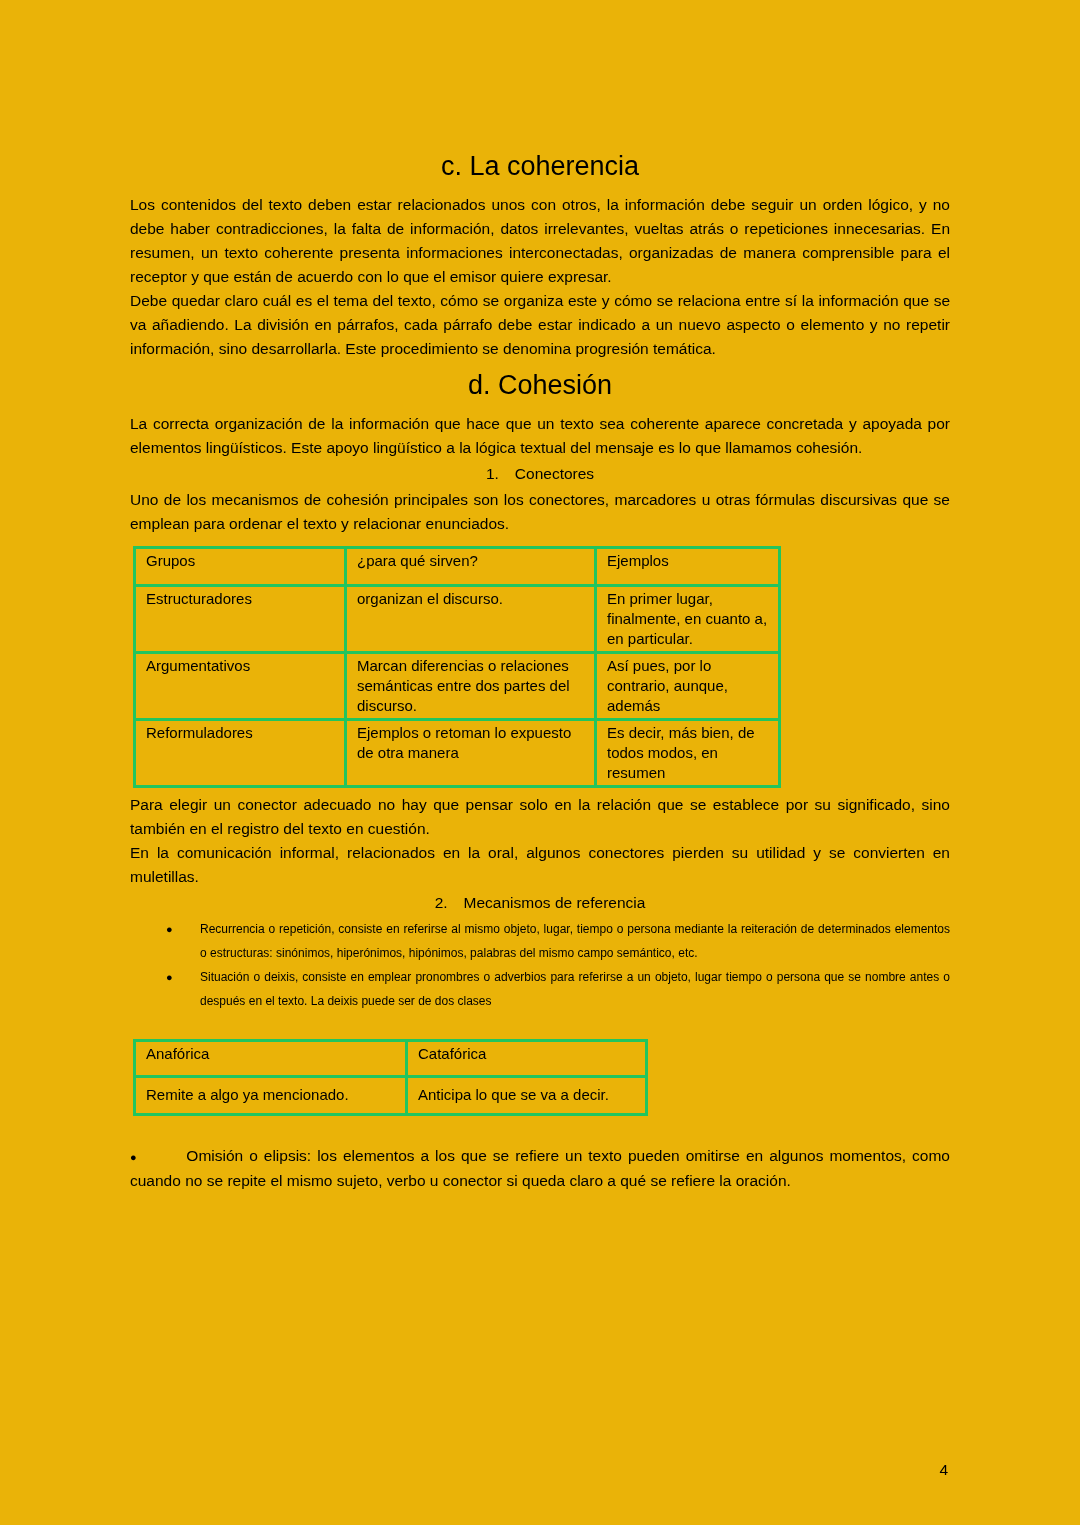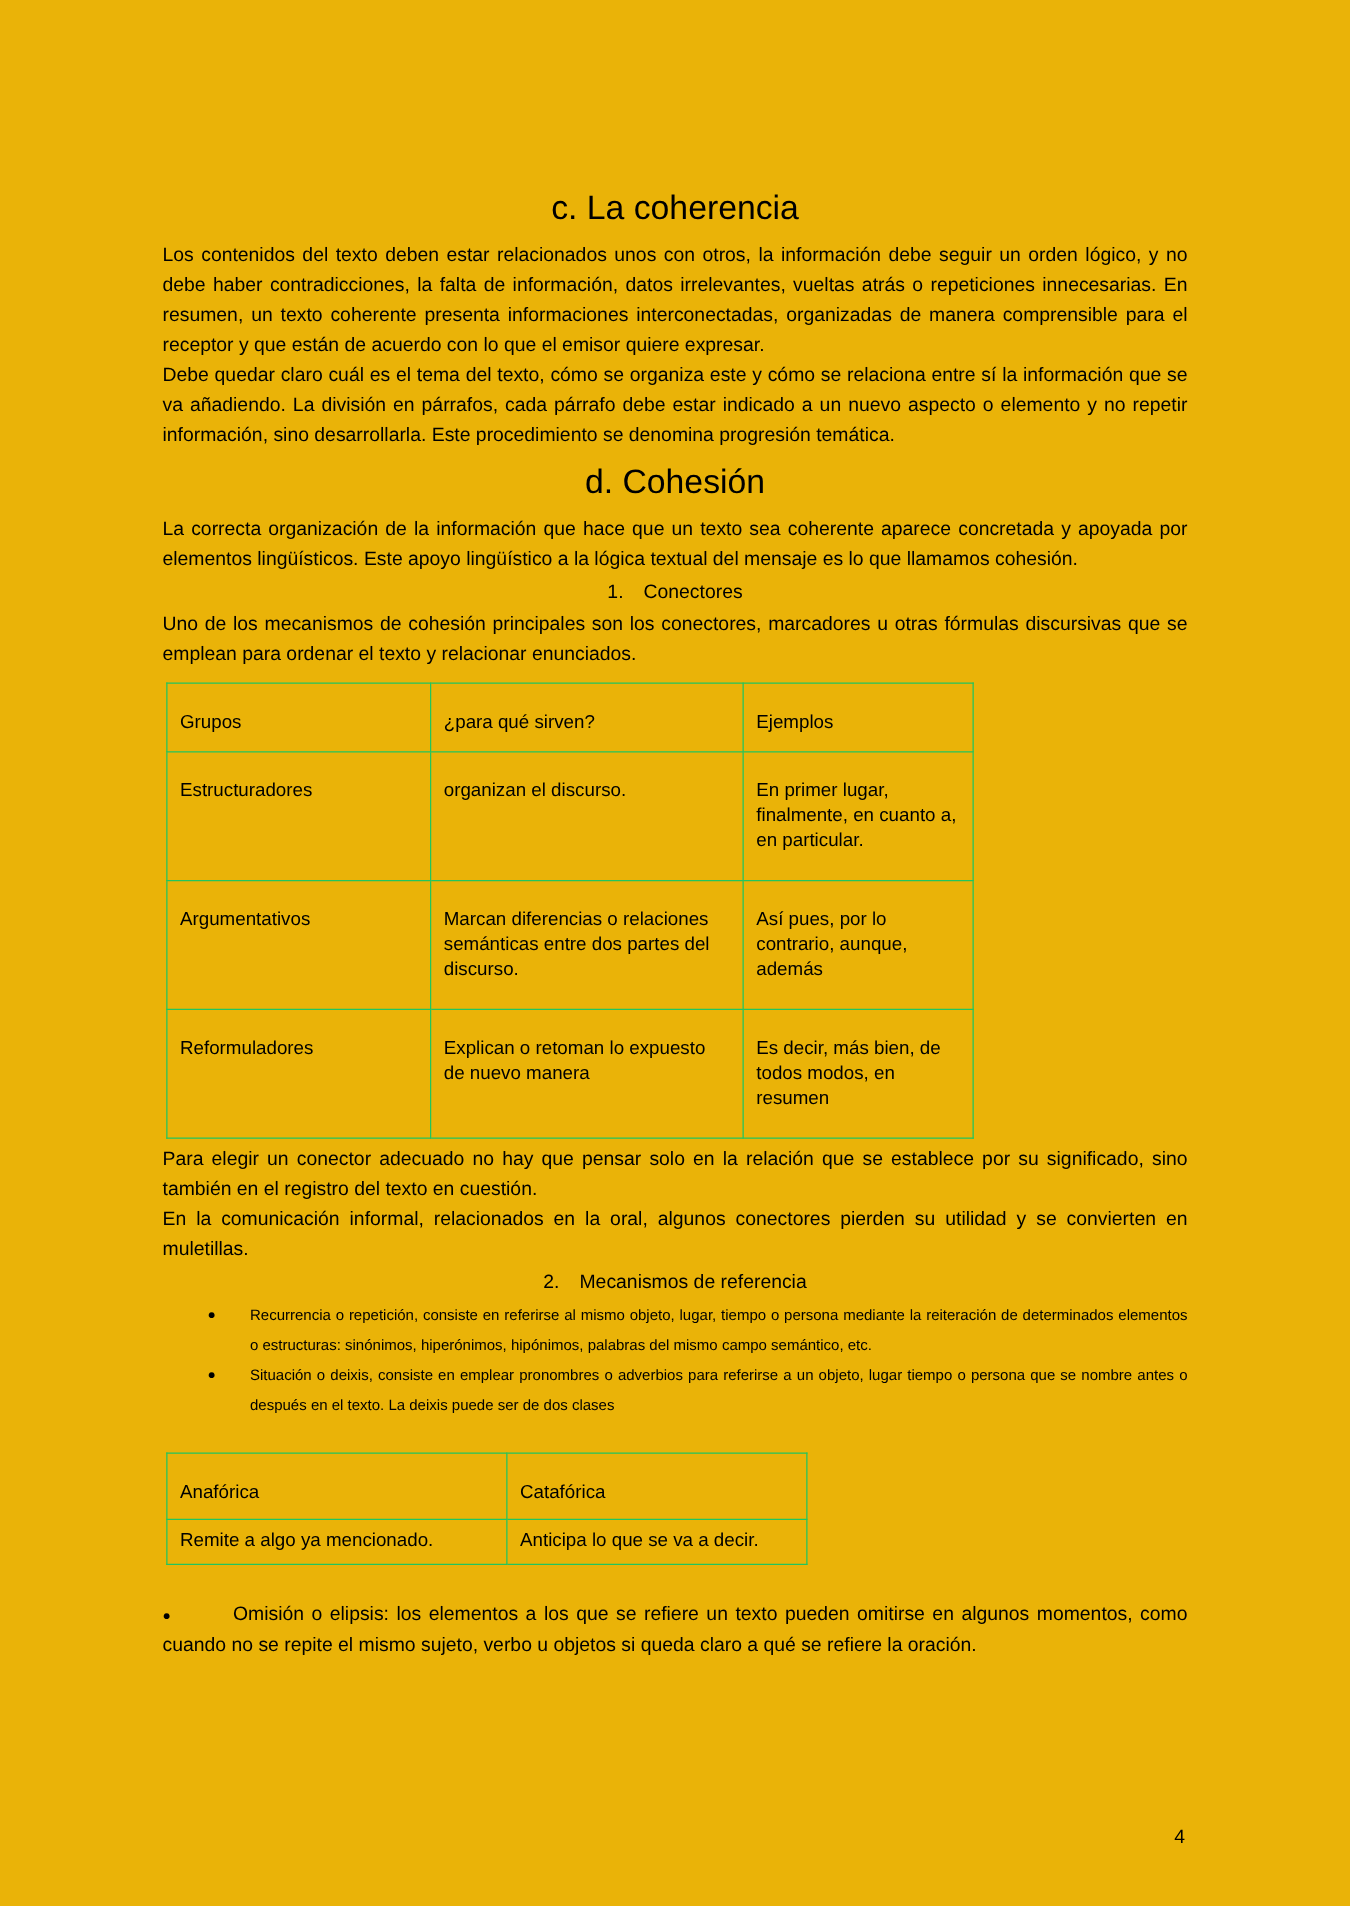--- a/index.html
+++ b/index.html
@@ -14,22 +14,22 @@
   }
   .h-main { font-size:27px; font-weight:400; text-align:center; line-height:37px; color:#000; }
   .h-c { margin-bottom:8px; }
   .h-d { margin-top:6px; margin-bottom:8px; }
   p.body { font-size:15.5px; line-height:24px; text-align:justify; }
   .subhead { font-size:15.5px; line-height:24px; text-align:center; margin:2px 0; }
   .subhead .gap { display:inline-block; width:16px; }
 
   table { border-collapse:collapse; margin-left:3px; table-layout:fixed; }
   th, td {
-    border:1px solid #22c55e; vertical-align:top; text-align:left;
-    font-size:15px; line-height:20px; font-weight:400; padding:21px 10px;
+    border:3px solid #22c55e; vertical-align:top; text-align:left;
+    font-size:15px; line-height:20px; font-weight:400; padding:2px 10px;
   }
   .t1 { margin-top:10px; margin-bottom:5px; }
   .t1 th { padding-bottom:13px; }
   .t1 .c1 { width:211px; }
   .t1 .c2 { width:250px; }
   .t1 .c3 { width:184px; }
   .t2 { margin-top:26px; margin-bottom:28px; }
   .t2 th { padding-bottom:11px; }
   .t2 td { padding-top:7px; padding-bottom:8px; }
   .t2 .c1 { width:272px; }
@@ -77,21 +77,21 @@
         <td class="c2">organizan el discurso.</td>
         <td class="c3">En primer lugar, finalmente, en cuanto a, en particular.</td>
       </tr>
       <tr>
         <td class="c1">Argumentativos</td>
         <td class="c2">Marcan diferencias o relaciones semánticas entre dos partes del discurso.</td>
         <td class="c3">Así pues, por lo contrario, aunque, además</td>
       </tr>
       <tr>
         <td class="c1">Reformuladores</td>
-        <td class="c2">Explican o retoman lo expuesto de nuevo manera</td>
+        <td class="c2">Ejemplos o retoman lo expuesto de otra manera</td>
         <td class="c3">Es decir, más bien, de todos modos, en resumen</td>
       </tr>
     </tbody>
   </table>
 
   <p class="body">Para elegir un conector adecuado no hay que pensar solo en la relación que se establece por su significado, sino también en el registro del texto en cuestión.</p>
   <p class="body">En la comunicación informal, relacionados en la oral, algunos conectores pierden su utilidad y se convierten en muletillas.</p>
 
   <div class="subhead">
     <span>2.</span><span class="gap"></span><span>Mecanismos de referencia</span>
@@ -116,18 +116,18 @@
         <th class="c2">Catafórica</th>
       </tr>
       <tr>
         <td class="c1">Remite a algo ya mencionado.</td>
         <td class="c2">Anticipa lo que se va a decir.</td>
       </tr>
     </tbody>
   </table>
 
   <p class="ellipsis-para">
-    <span class="bullet-inline">●</span><span class="tabgap"></span><span>Omisión o elipsis: los elementos a los que se refiere un texto pueden omitirse en algunos momentos, como cuando no se repite el mismo sujeto, verbo u objetos si queda claro a qué se refiere la oración.</span>
+    <span class="bullet-inline">●</span><span class="tabgap"></span><span>Omisión o elipsis: los elementos a los que se refiere un texto pueden omitirse en algunos momentos, como cuando no se repite el mismo sujeto, verbo u conector si queda claro a qué se refiere la oración.</span>
   </p>
 
   <div class="page-number">4</div>
 
 </div>
 
 </body></html>

